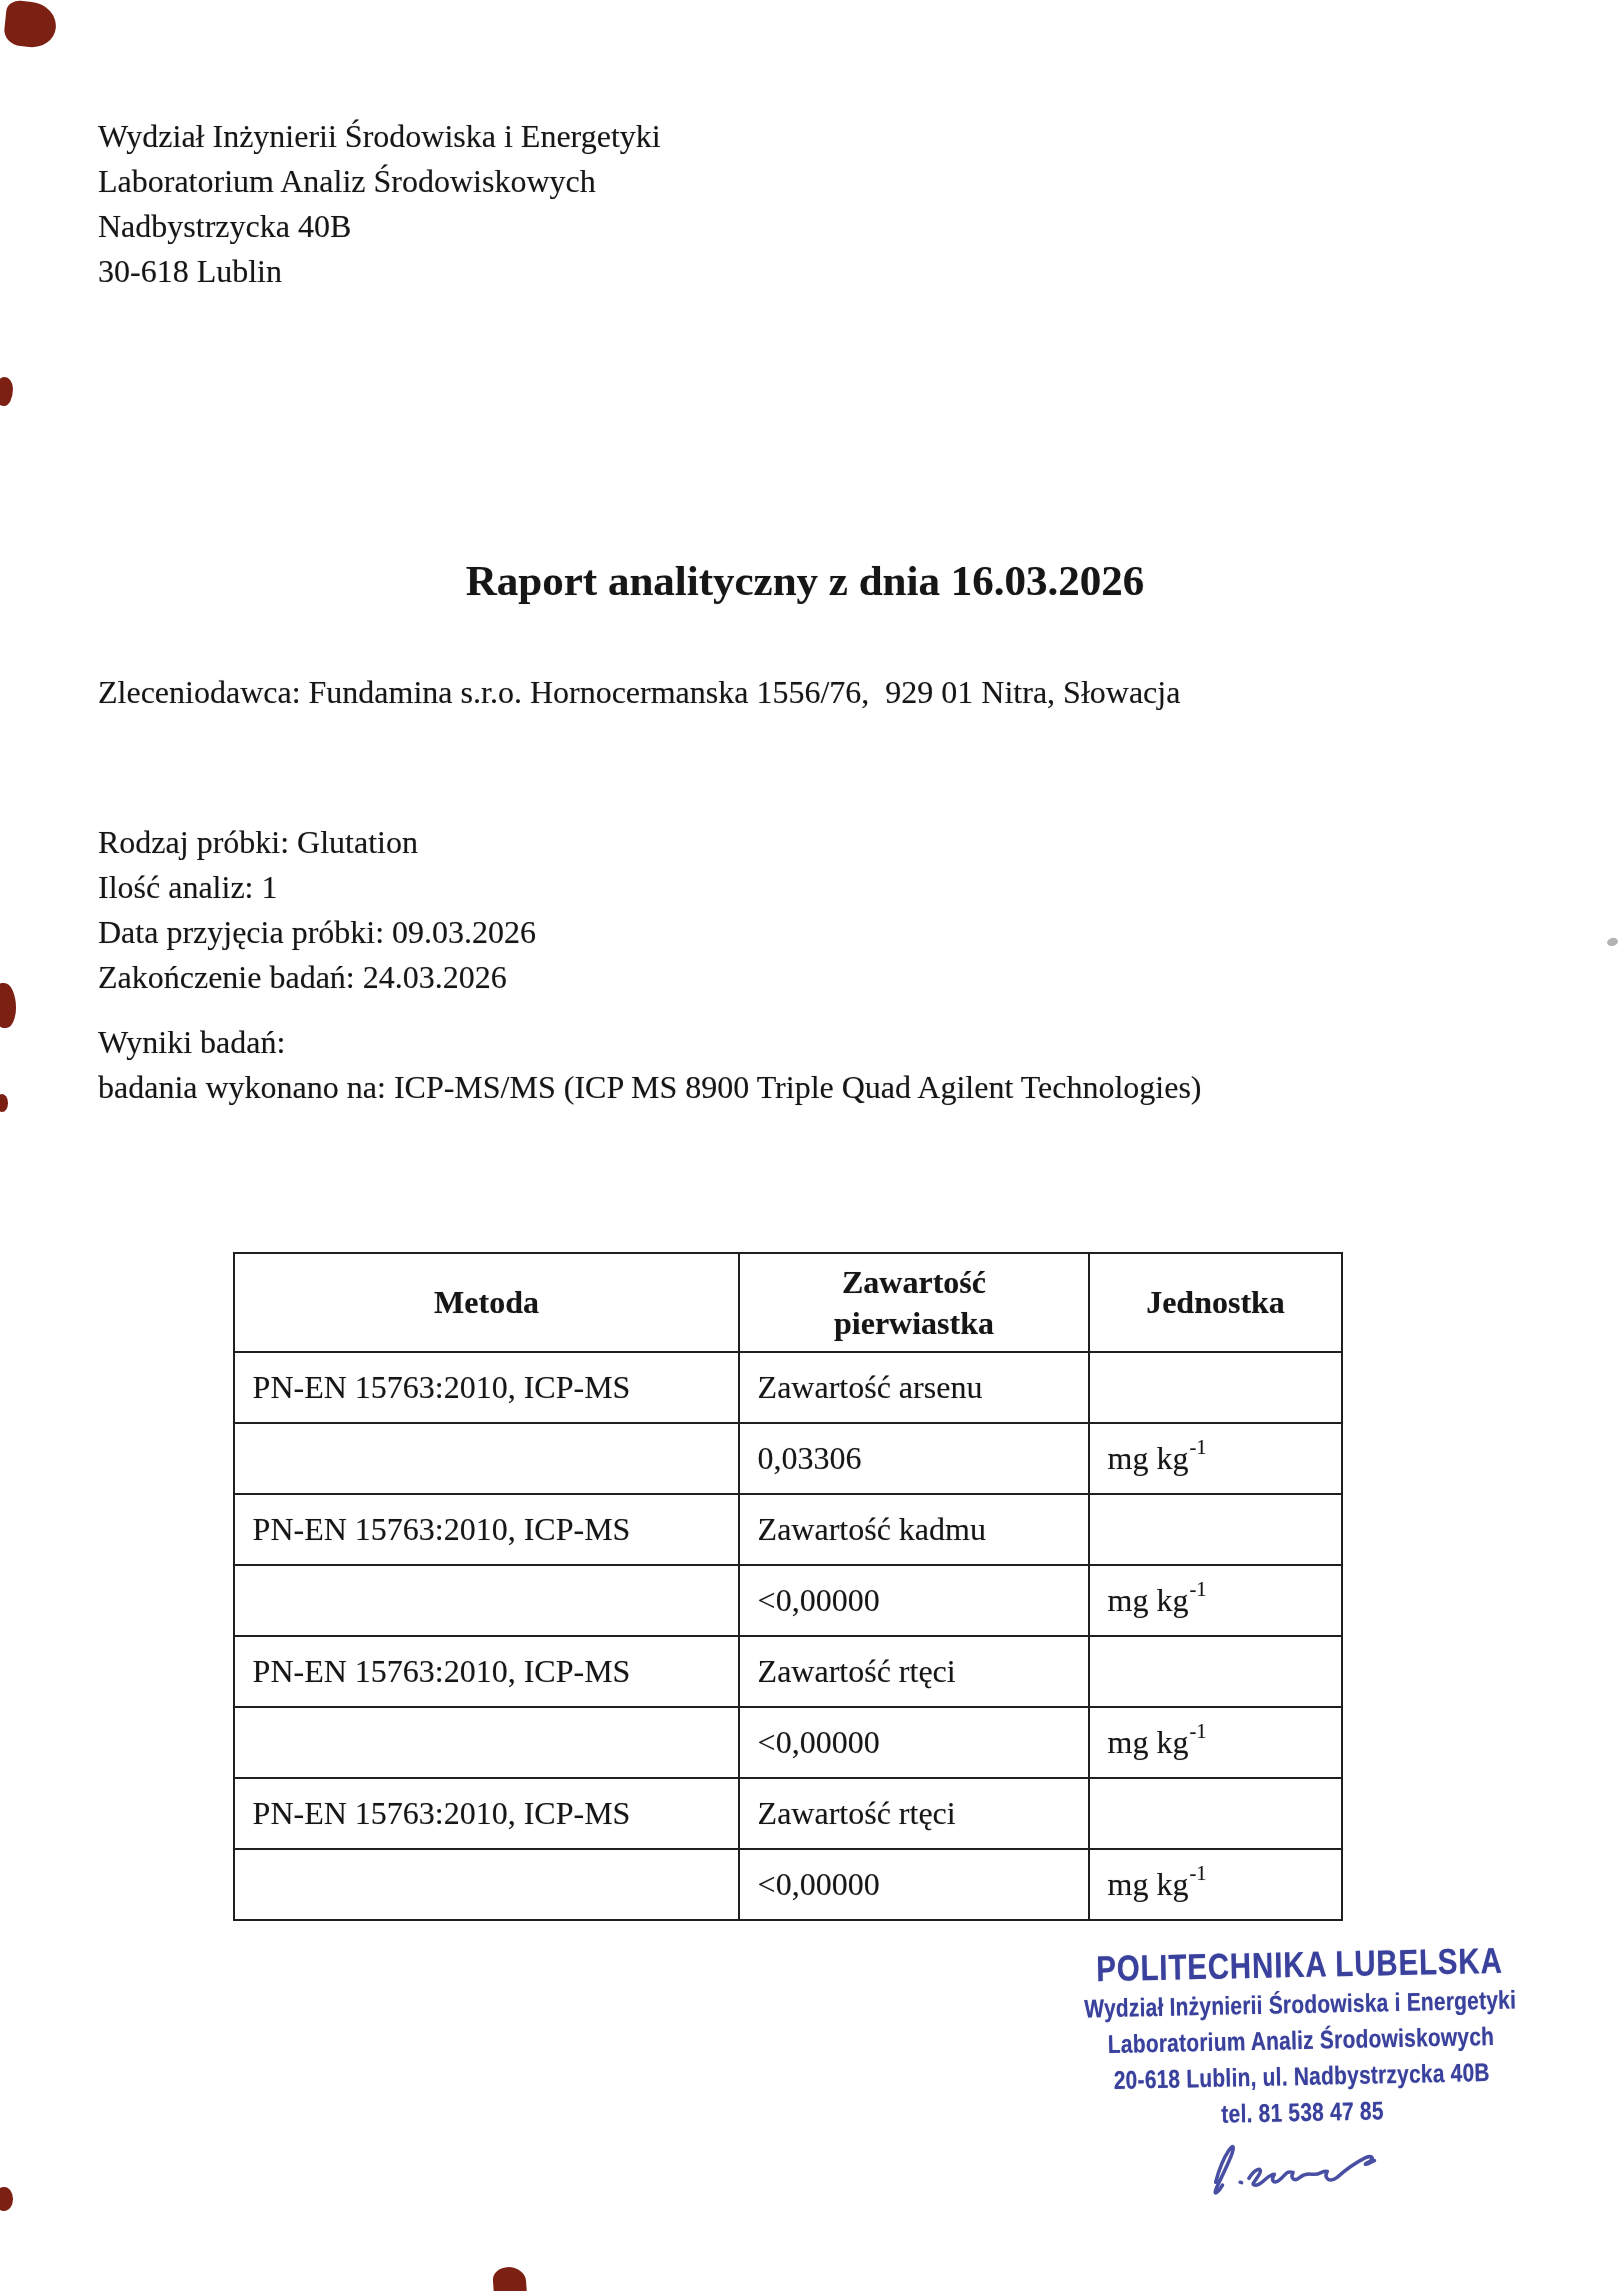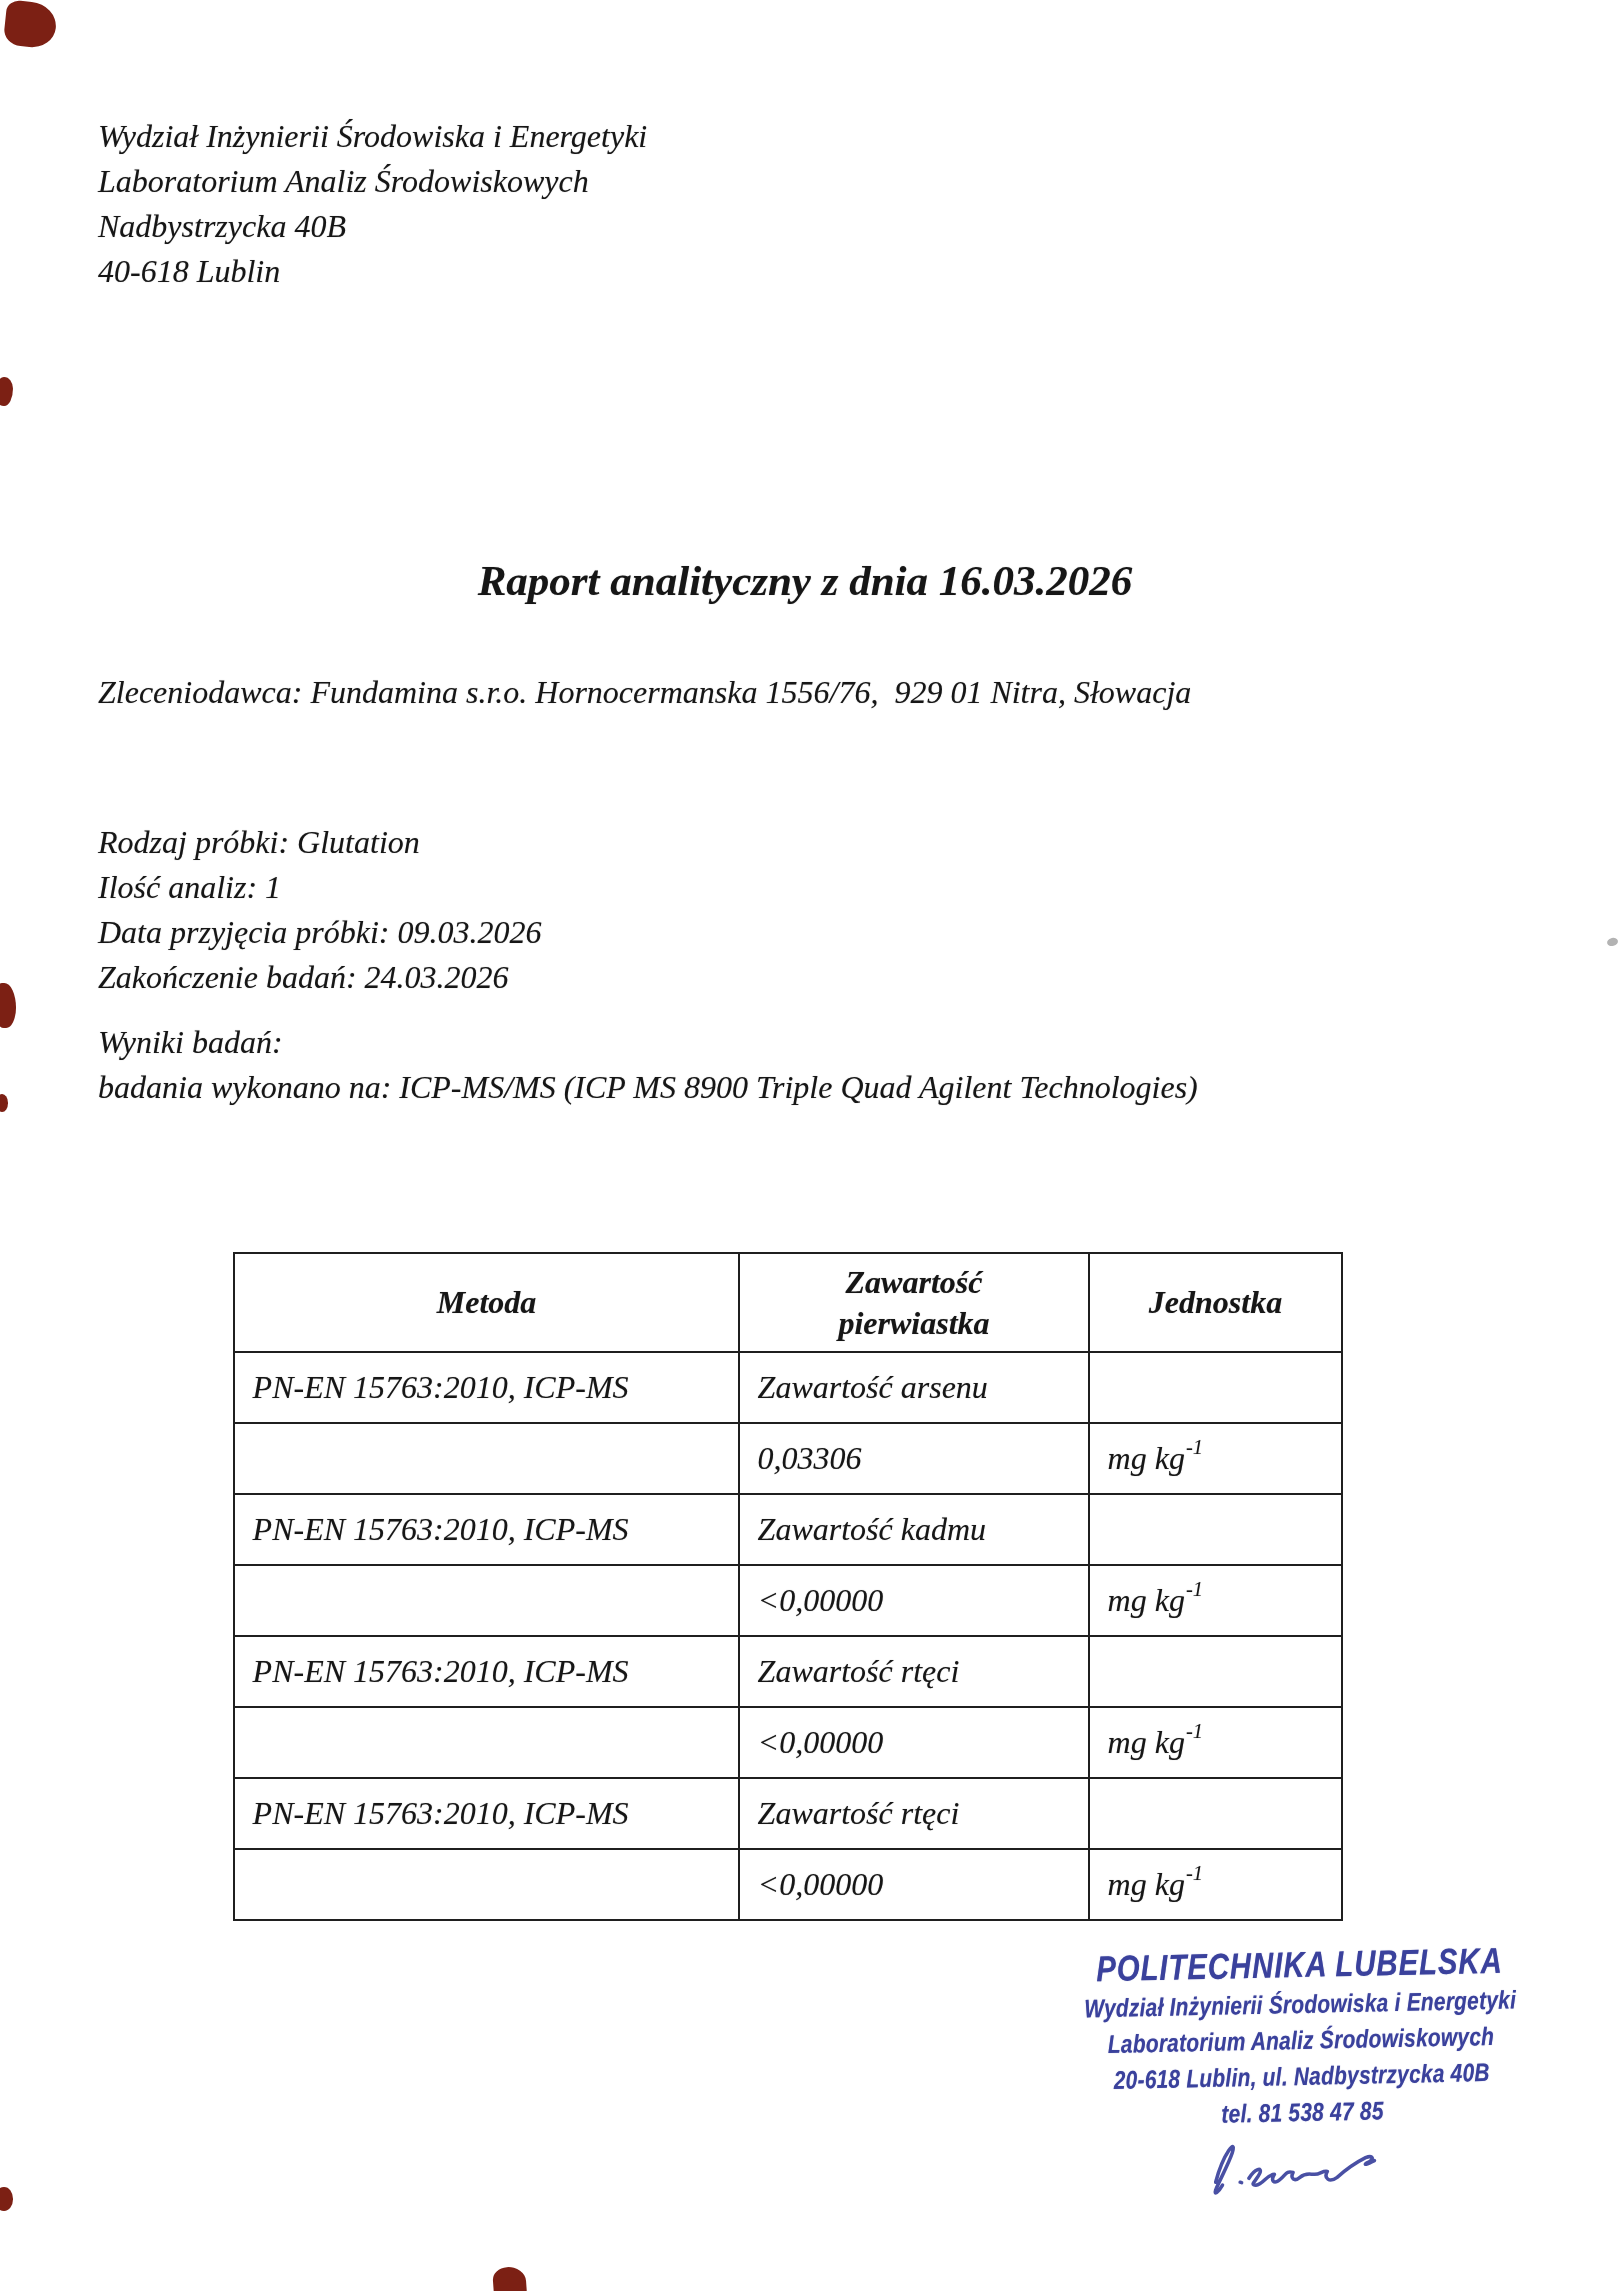--- a/index.html
+++ b/index.html
@@ -9,21 +9,20 @@
   }
   html,body{margin:0;padding:0;background:#ffffff;}
   .page{
     position:relative;
     width:1621px;height:2292px;
     background:#ffffff;
     font-family:"Liberation Serif","DejaVu Serif",serif;
     color:var(--ink);
     overflow:hidden;
     text-shadow:0 0 1px rgba(70,70,70,.45);
-    font-style:italic;
   }
   
   .address{position:absolute;left:98px;top:114px;font-size:32px;line-height:45px;}
   
   .title{position:absolute;left:0;top:535px;width:1578px;margin:16px;text-align:center;
          font-size:43px;font-weight:700;line-height:59px;}
   
   .client{position:absolute;left:98px;top:670px;font-size:32px;line-height:45px;white-space:pre;}
   
   .sample{position:absolute;left:98px;top:790px;font-size:32px;line-height:45px;margin-top:30px;}
@@ -77,21 +76,21 @@
   <div class="artifact art-3"></div>
   <div class="artifact art-4"></div>
   <div class="artifact art-5"></div>
   <div class="artifact art-6"></div>
   <div class="artifact art-gray"></div>
 
   <div class="address">
     <div>Wydział Inżynierii Środowiska i Energetyki</div>
     <div>Laboratorium Analiz Środowiskowych</div>
     <div>Nadbystrzycka 40B</div>
-    <div>40-618 Lublin</div>
+    <div>30-618 Lublin</div>
   </div>
 
   <h1 class="title">Raport analityczny z dnia 16.03.2026</h1>
 
   <div class="client">Zleceniodawca: Fundamina s.r.o. Hornocermanska 1556/76,  929 01 Nitra, Słowacja</div>
 
   <div class="sample">
     <div>Rodzaj próbki: Glutation</div>
     <div>Ilość analiz: 1</div>
     <div>Data przyjęcia próbki: 09.03.2026</div>

